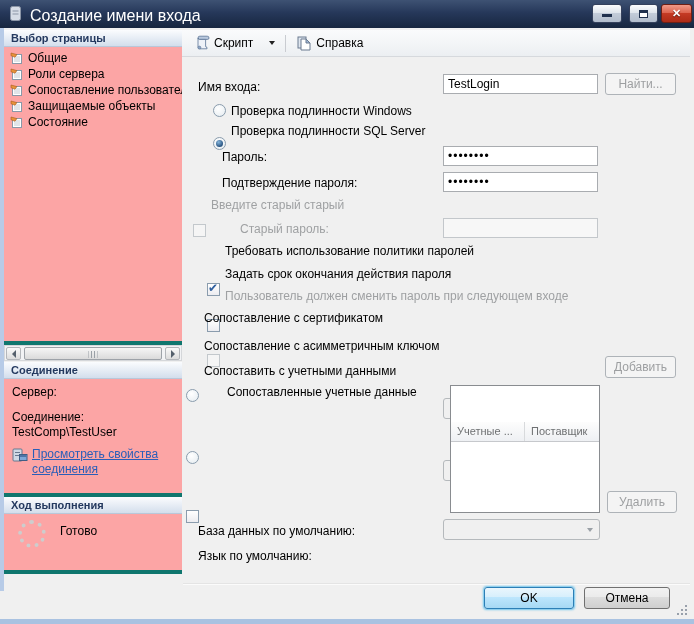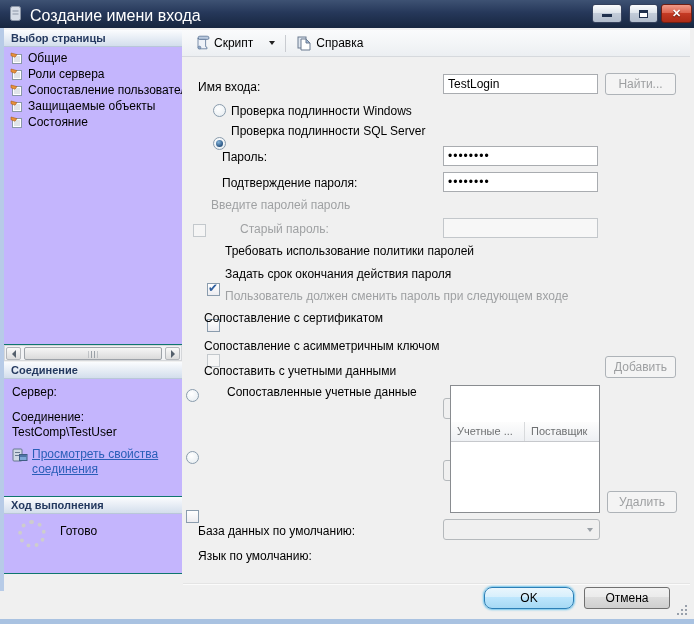--- a/index.html
+++ b/index.html
@@ -16,21 +16,21 @@
     background:linear-gradient(#fbfcfd,#dfe5ec 45%,#c3ccd9 50%,#b2bdcc); text-align:center; cursor:pointer; }
   .wbtn.closefix { background:linear-gradient(#f09a88,#dd6550 45%,#c43a24 50%,#ad2b16); border-color:#6e1f14; }
   .glyph-min { display:block; width:10px; height:3px; background:#20314e; margin:9px auto 0; }
   .glyph-max { display:block; width:9px; height:8px; border:1px solid #20314e; border-top:3px solid #20314e; margin:5px auto 0; background:#fff; }
   .glyph-x { color:#fff; font-size:11px; font-weight:bold; line-height:17px; text-shadow:0 1px 1px #5a140b; }
   .edge { background:#b7cbe7; }
 
   
   .hdr { height:17px; background:linear-gradient(#fbfcfe,#d3deec); border-bottom:1px solid #b9c7d9;
     font-size:11px; font-weight:bold; color:#24395f; line-height:16px; padding-left:7px; white-space:nowrap; overflow:hidden; }
-  .panel { background:#c4b5fd; border-bottom:1px solid #0f766e; overflow:hidden; }
+  .panel { background:#fca5a5; border-bottom:4px solid #0f766e; overflow:hidden; }
   .pg-item { display:flex; align-items:center; height:16px; padding-left:6px; white-space:nowrap; cursor:pointer; }
   .pg-item .pg-ic { flex:0 0 15px; height:13px; margin-right:3px; }
   .meta-label { color:#000; }
   .meta-value { color:#000; white-space:nowrap; }
   .link { color:#2a5eb8; text-decoration:underline; line-height:1.25; cursor:pointer; }
   .spinner { width:28px; height:28px; border:4px dotted #cdcdcd; border-radius:50%; }
 
   
   .sb { background:#f2f3f5; border:1px solid #d5d7da; }
   .sb-btn { position:absolute; top:1px; width:15px; height:13px; background:linear-gradient(#fafafa,#dcdcdc);
@@ -64,21 +64,21 @@
   .combo { border:1px solid #707070; border-radius:3px; position:relative; cursor:pointer;
     background:linear-gradient(#f5f5f5,#eaeaea 45%,#dbdbdb 46%,#d1d1d1); padding:2px 18px 0 6px; font-size:12px; white-space:nowrap; overflow:hidden; }
   .combo .arr { position:absolute; right:6px; top:8px; width:0; height:0;
     border-left:3.5px solid transparent; border-right:3.5px solid transparent; border-top:4px solid #111; }
   .combo.dis { border-color:#b5b9bc; background:#f0f0f0; }
   .combo.dis .arr { border-top-color:#9aa0a6; }
   .btn { border:1px solid #707070; border-radius:3px; text-align:center; cursor:pointer;
     background:linear-gradient(#f2f2f2,#ebebeb 45%,#dddddd 46%,#cfcfcf); font-size:12px; }
   .btn.dis { border-color:#aeb3b8; background:#f4f4f4; color:#9d9fa1; cursor:default; }
   .btn.default { border-color:#2c7fb6; box-shadow:0 0 2px 1px #6ec4ec;
-    background:linear-gradient(#eaf6fd,#d7effc 45%,#bde6fd 46%,#a6d9f4);border-radius:8px; }
+    background:linear-gradient(#eaf6fd,#d7effc 45%,#bde6fd 46%,#a6d9f4); }
   .grid { border:1px solid #898c90; background:#fff; }
   .grid-hd { display:flex; height:20px; background:linear-gradient(#fdfdfd,#eef0f3); border-bottom:1px solid #c6c8cc;margin-top:36px; }
   .grid-col { font-size:11px; color:#6e7072; padding:3px 4px 0 6px; border-right:1px solid #d8dadc; white-space:nowrap; overflow:hidden; }
   .sepline { background:#e4e4e4; border-bottom:1px solid #fbfbfb; }
   .grip { width:12px; height:12px; }
   .grip::before { content:''; position:absolute; right:1px; bottom:1px; width:2px; height:2px; background:#98a0ab;
     box-shadow:-4px 0 #98a0ab,-8px 0 #98a0ab,0 -4px #98a0ab,-4px -4px #98a0ab,0 -8px #98a0ab; }
   svg { display:block; }
 </style>
 </head>
@@ -246,21 +246,21 @@
   <div class="abs lbl" style="left:231px;top:104px;">Проверка подлинности Windows</div>
   <div class="abs radio sel" style="left:213px;top:124px;"></div>
   <div class="abs lbl" style="left:231px;top:124px;">Проверка подлинности SQL Server</div>
 
   <div class="abs lbl" style="left:222px;top:150px;">Пароль:</div>
   <input class="abs txt" style="left: 443px; top: 146px; width: 155px; height: 20px; letter-spacing: 1px;" value="••••••••">
   <div class="abs lbl" style="left:222px;top:176px;">Подтверждение пароля:</div>
   <input class="abs txt" style="left: 443px; top: 172px; width: 155px; height: 20px; letter-spacing: 1px;" value="••••••••">
 
   <div class="abs check dis" style="left:193px;top:198px;"></div>
-  <div class="abs lbl dis" style="left:211px;top:198px;">Введите паролей пароль</div>
+  <div class="abs lbl dis" style="left:211px;top:198px;">Введите старый старый</div>
   <div class="abs lbl dis" style="left:240px;top:222px;">Старый пароль:</div>
   <input class="abs txt dis" style="left: 443px; top: 218px; width: 155px; height: 20px;" value="">
 
   <div class="abs check on" style="left:207px;top:244px;"></div>
   <div class="abs lbl" style="left:225px;top:244px;">Требовать использование политики паролей</div>
   <div class="abs check" style="left:207px;top:267px;"></div>
   <div class="abs lbl" style="left:225px;top:267px;">Задать срок окончания действия пароля</div>
   <div class="abs check dis" style="left:207px;top:289px;"></div>
   <div class="abs lbl dis" style="left:225px;top:289px;">Пользователь должен сменить пароль при следующем входе</div>
 

